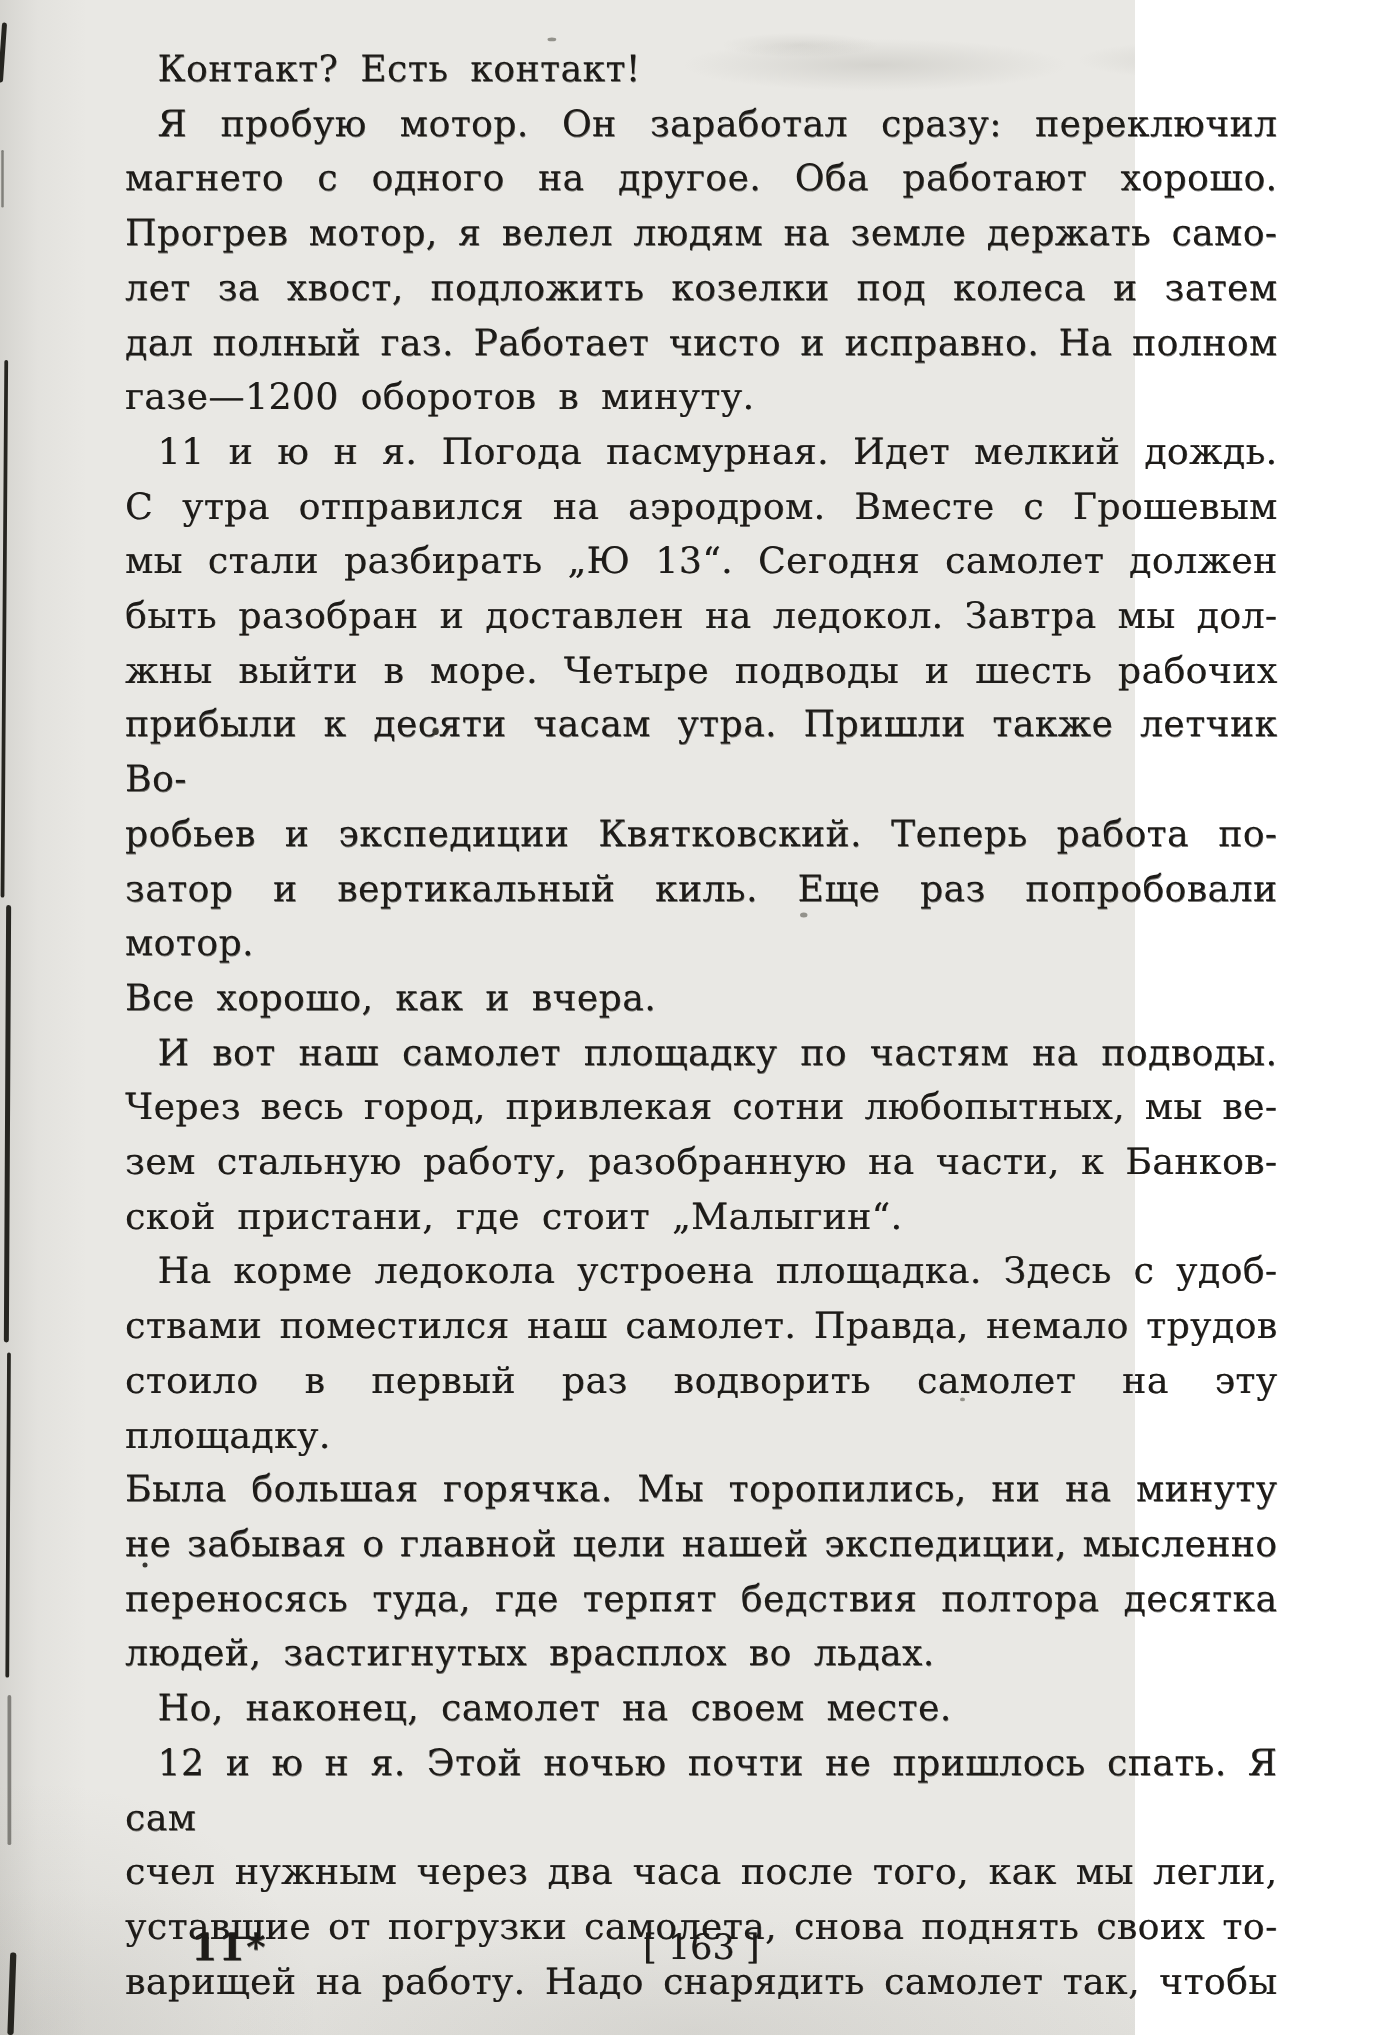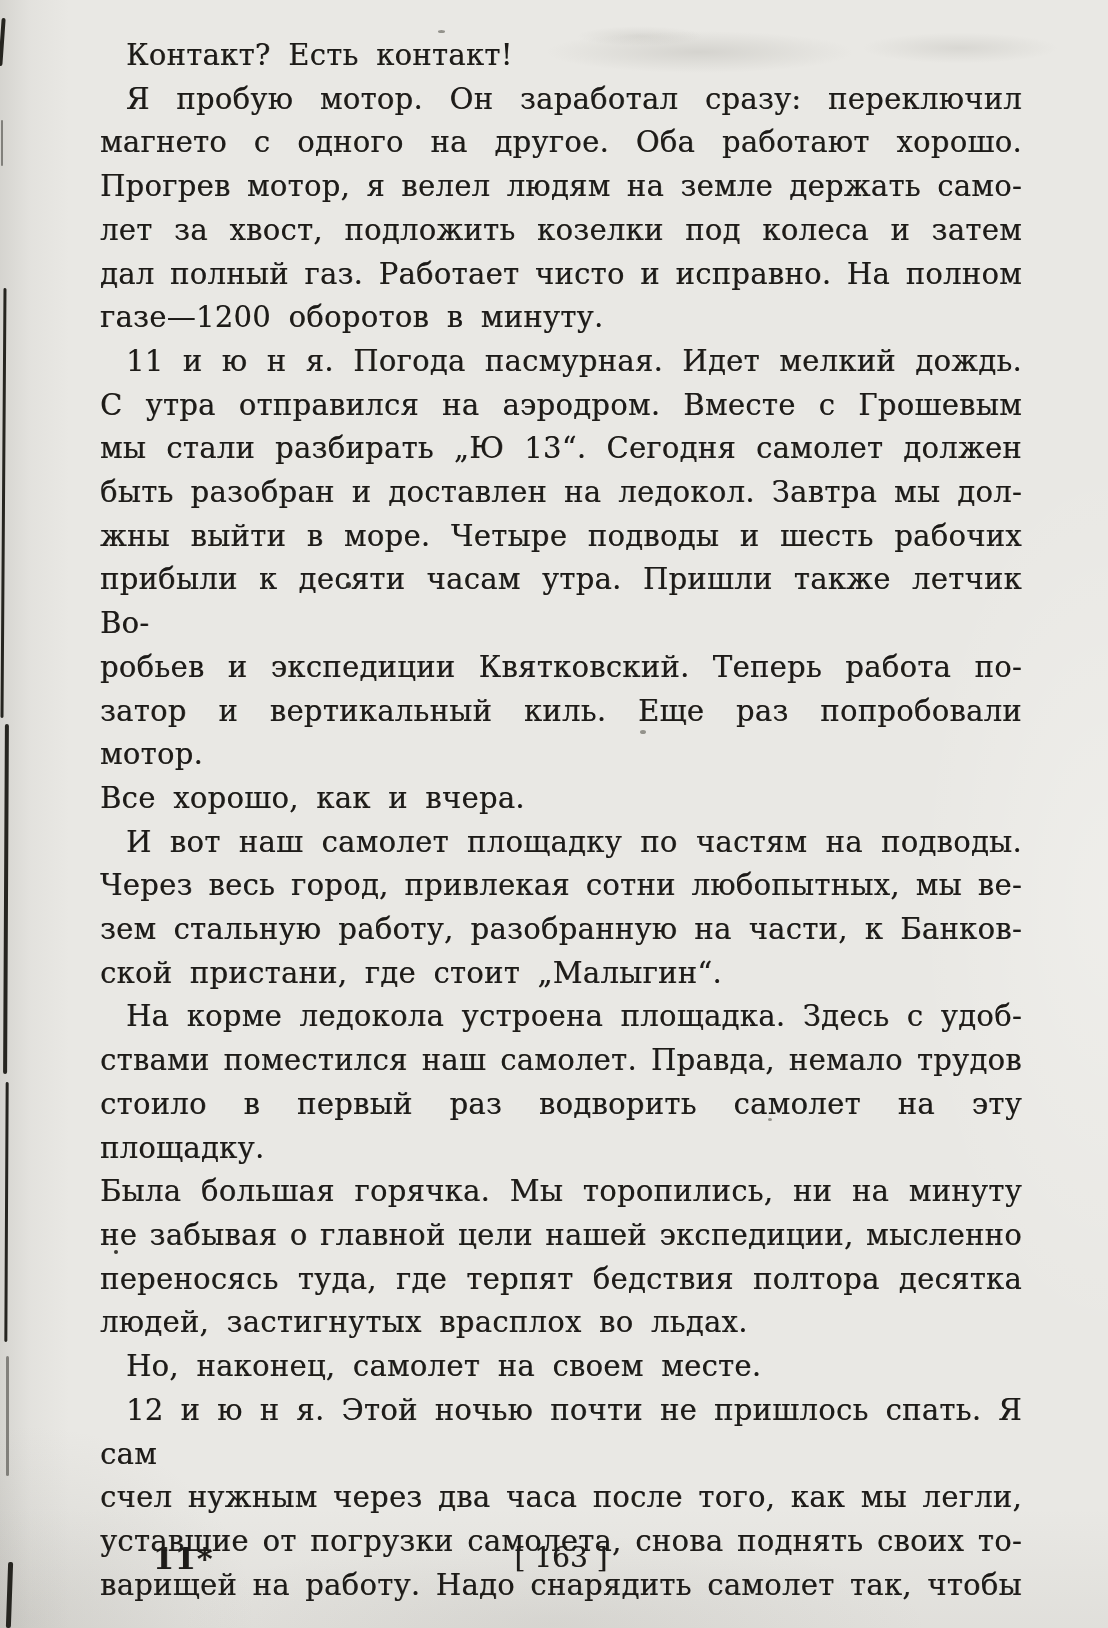--- a/index.html
+++ b/index.html
@@ -4,21 +4,21 @@
 <style>
   html, body {
     margin: 0;
     padding: 0;
     width: 1108px;
     height: 1628px;
     overflow: hidden;
   }
   .page {
     position: relative;
-    width: 1108px;
+    width: 908px;
     height: 1628px;
     background-color: #e9e8e4;
     background-image:
       radial-gradient(ellipse 220px 30px at 700px 52px, rgba(130,128,120,0.20), rgba(130,128,120,0) 70%),
       radial-gradient(ellipse 140px 22px at 960px 48px, rgba(130,128,120,0.16), rgba(130,128,120,0) 70%),
       radial-gradient(ellipse 90px 14px at 640px 36px, rgba(130,128,120,0.14), rgba(130,128,120,0) 70%),
       radial-gradient(ellipse 300px 260px at 30px 1620px, rgba(120,118,110,0.14), rgba(120,118,110,0) 75%),
       radial-gradient(ellipse 500px 120px at 554px 1624px, rgba(120,118,110,0.10), rgba(120,118,110,0) 75%),
       radial-gradient(ellipse 260px 600px at 1108px 900px, rgba(255,255,252,0.25), rgba(255,255,252,0) 75%),
       linear-gradient(90deg, rgba(110,108,100,0.16), rgba(110,108,100,0.05) 30px, rgba(110,108,100,0) 70px),

